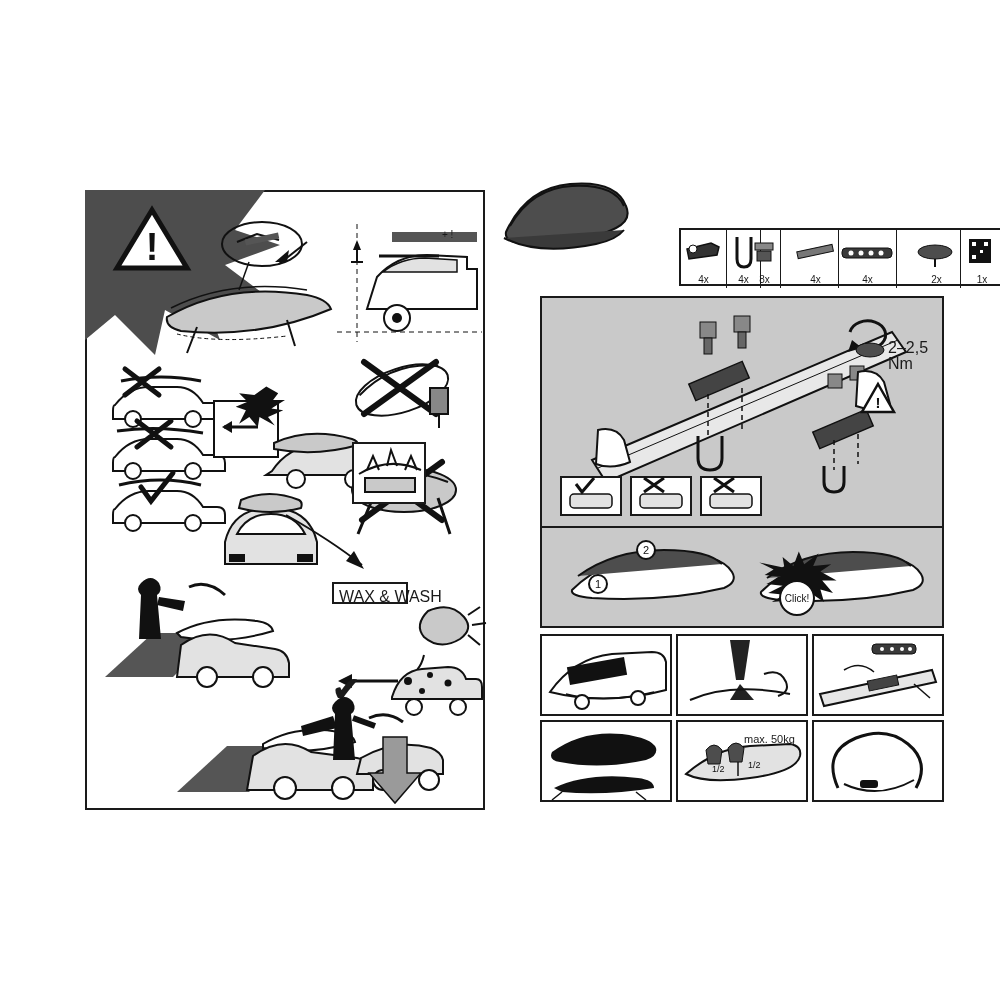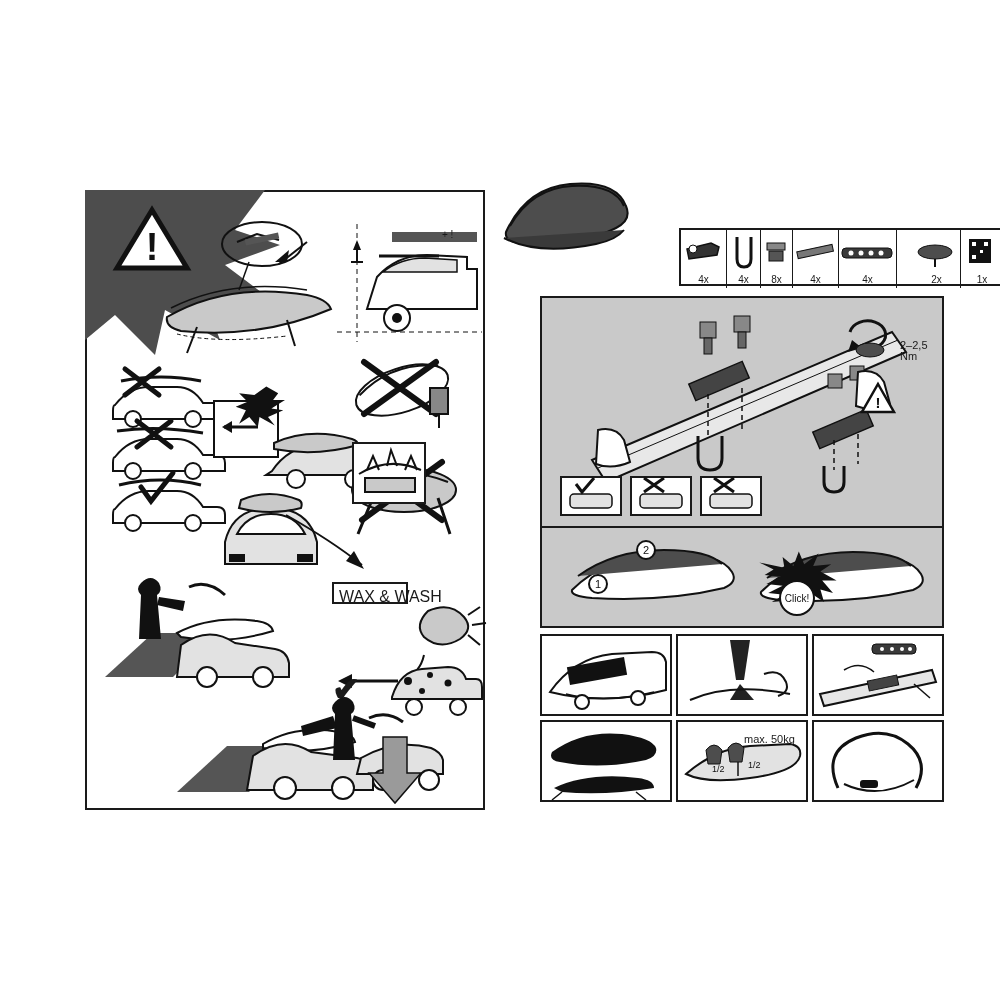--- a/index.html
+++ b/index.html
@@ -218,21 +218,21 @@
       <span class="part-qty">4x</span>
     </div>
 
     <div class="part-cell" style="left:46px;width:34px;">
       <svg width="32" height="36" style="margin-top:3px;">
         <path d="M10,4 v22 q0,8 7,8 q7,0 7,-8 v-22" fill="none" stroke="#111" stroke-width="3"></path>
       </svg>
       <span class="part-qty">4x</span>
     </div>
 
-    <div class="part-cell" style="left:80px;width:32px;">
+    <div class="part-cell" style="left:68px;width:32px;">
       <svg width="30" height="36" style="margin-top:5px;">
         <rect x="6" y="8" width="18" height="7" fill="#888" stroke="#111"></rect>
         <rect x="8" y="16" width="14" height="10" fill="#555" stroke="#111"></rect>
       </svg>
       <span class="part-qty">8x</span>
     </div>
 
     <div class="part-cell" style="left:112px;width:46px;">
       <svg width="44" height="36" style="margin-top:8px;">
         <rect x="4" y="10" width="36" height="7" fill="#777" stroke="#111" transform="rotate(-12 22 13)"></rect>
@@ -307,21 +307,21 @@
         <path d="M10,18 a18,14 0 1,1 4,12" fill="none" stroke="#111" stroke-width="3"></path>
         <polygon points="12,26 22,34 8,38" fill="#111"></polygon>
         <ellipse cx="30" cy="36" rx="14" ry="7" fill="#4d4d4d" stroke="#111"></ellipse>
       </g>
 
       <g transform="translate(300,72)">
         <polygon points="16,2 32,30 0,30" fill="#fff" stroke="#111" stroke-width="2.5"></polygon>
         <text x="16" y="26" font-size="15" font-weight="bold" text-anchor="middle" fill="#111">!</text>
       </g>
     </svg>
-    <div class="lbl" style="left:346px;top:42px;font-size:11px;margin-left:12px;">2–2,5 Nm</div>
+    <div class="lbl" style="left:346px;top:42px;font-size:16px;">2–2,5 Nm</div>
 
     <div class="mini" style="left:18px;top:178px;width:62px;height:40px;">
       <svg width="58" height="36">
         <rect x="8" y="16" width="42" height="14" rx="4" fill="#e2e2e2" stroke="#111" stroke-width="1.5"></rect>
         <path d="M14,6 l6,8 l12,-14" stroke="#111" stroke-width="3" fill="none"></path>
       </svg>
     </div>
     <div class="mini" style="left:88px;top:178px;width:62px;height:40px;">
       <svg width="58" height="36">
         <rect x="8" y="16" width="42" height="14" rx="4" fill="#e2e2e2" stroke="#111" stroke-width="1.5"></rect>

